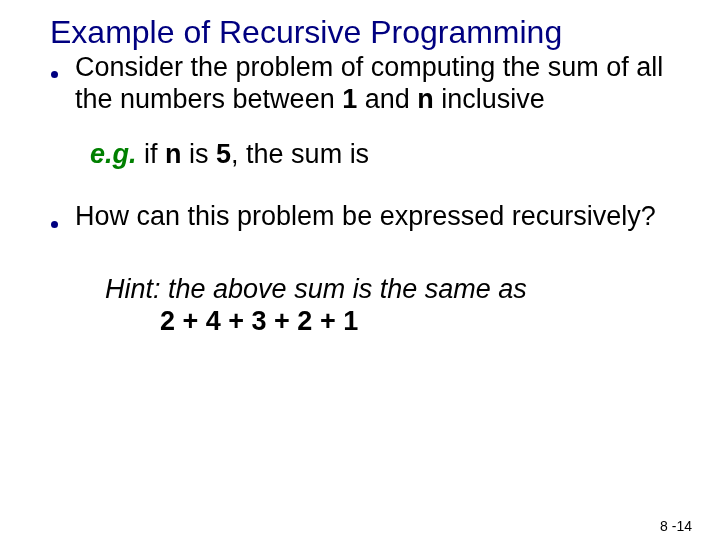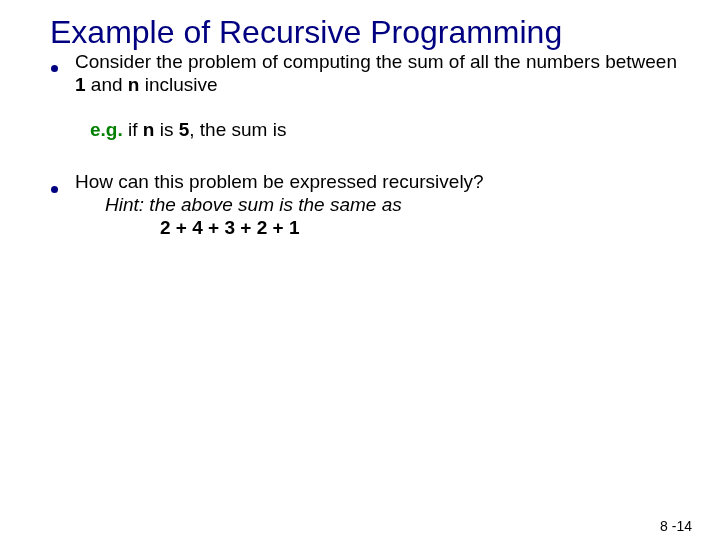--- a/index.html
+++ b/index.html
@@ -15,21 +15,21 @@
   .slide {
     padding: 14px 30px 0 30px;
   }
   .title {
     font-size: 32px;
     font-weight: normal;
     color: #000080;
     padding-left: 20px;
   }
   .body-content {
-    font-size: 19px;
+    font-size: 27px;
     line-height: 1.2;
     padding-left: 15px;
   }
   .bullet {
     display: flex;
     margin-bottom: 22px;
   }
   .bullet-dot {
     width: 30px;
     flex-shrink: 0;
@@ -46,28 +46,30 @@
   }
   .bullet-text {
     flex: 1;
   }
   .example-block {
     padding-left: 45px;
     margin-bottom: 30px;
   }
   .eg {
     color: #008000;
+    font-style: italic;
     font-weight: bold;
   }
   .bold { font-weight: bold; }
   .indent-math {
     padding-left: 75px;
   }
   .hint-block {
     padding-left: 30px;
+    margin-top: 40px;
   }
   .hint-label {
     font-style: italic;
   }
   .indent-math2 {
     padding-left: 85px;
   }
   .footer {
     position: absolute;
     bottom: 6px;

